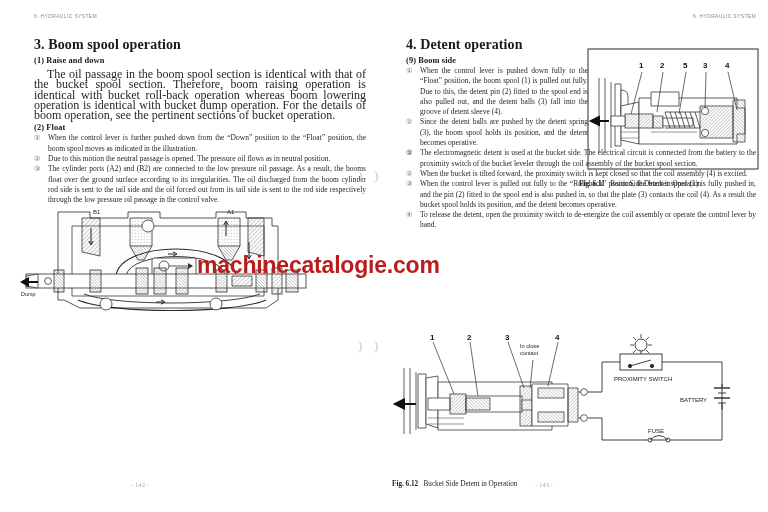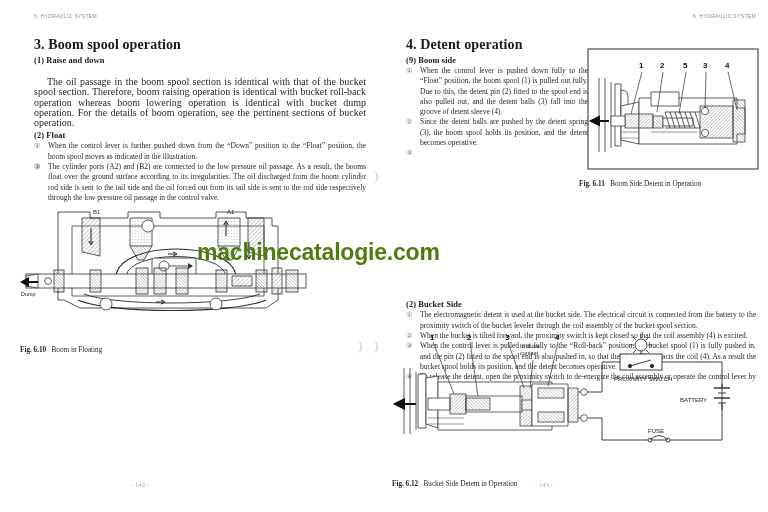--- a/index.html
+++ b/index.html
@@ -45,23 +45,23 @@
     margin: 16px 0 0 0;
     letter-spacing: 0.1px;
   }
   h3.sub {
     font-size: 8.4px;
     font-weight: bold;
     margin: 3px 0 1px 0;
     letter-spacing: 0.1px;
   }
   p.para {
-    font-size: 10px;
+    font-size: 12px;
     line-height: 10.3px;
-    margin: 12px 0 0 0;
+    margin: 4px 0 0 0;
     text-align: justify;
     text-indent: 13px;
     color: #262626;
   }
   ol.clist {
     list-style: none;
     margin: 0;
     padding: 0;
   }
   ol.clist > li {
@@ -126,25 +126,25 @@
     text-align: center;
     font-size: 6.6px;
     color: #a8a8a8;
   }
   .page-left .pagenum  { transform: translateX(-52px); }
   .page-right .pagenum { transform: translateX(-32px); }
 
   .watermark {
     position: absolute;
     left: 197px;
-    top: 239px;
+    top: 252px;
     font-family: "Liberation Sans", sans-serif;
     font-size: 23px;
     font-weight: bold;
-    color: #4d7c0f;
+    color: #b91c1c;
     letter-spacing: -0.2px;
     z-index: 40;
     pointer-events: none;
     white-space: nowrap;
   }
 
   .gutter-mark {
     position: absolute;
     font-family: "Liberation Serif", serif;
     font-size: 13px;
@@ -166,20 +166,21 @@
     <p class="para">The oil passage in the boom spool section is identical with that of the bucket spool section.  Therefore, boom raising operation is identical with bucket roll-back operation whereas boom lowering operation is identical with bucket dump operation.  For the details of boom operation, see the pertinent sections of bucket operation.</p>
 
     <h3 class="sub" style="">(2)  Float</h3>
     <ol class="clist">
       <li>
         <span class="cmark">①</span>
         <span>When the control lever is further pushed down from the “Down” position to the “Float” position, the boom spool moves as indicated in the illustration.</span>
       </li>
       <li>
         <span class="cmark">②</span>
+        <span>Due to this motion the neutral passage is opened.  The pressure oil flows as in neutral position.</span>
       </li>
       <li>
         <span class="cmark">③</span>
         <span>The cylinder ports (A2) and (B2) are connected to the low pressure oil passage.  As a result, the booms float over the ground surface according to its irregularities.  The oil discharged from the boom cylinder rod side is sent to the tail side and the oil forced out from its tail side is sent to the rod side respectively through the low pressure oil passage in the control valve.</span>
       </li>
     </ol>
 
     <div class="fig610">
       <svg viewBox="0 0 300 135" width="300" height="135">
         <defs>
@@ -248,24 +249,20 @@
           <path d="M229 46 l0 16 m-2.2 -3 l2.2 4 l2.2 -4" stroke="#222" stroke-width="1"></path>
         </g>
 
         <path d="M18 86 L5 86 M8 82.5 L2 86 L8 89.5 Z" stroke="#111" stroke-width="2" fill="#111"></path>
         <text x="73" y="18" font-family="'Liberation Sans',sans-serif" font-size="6" fill="#222">B1</text>
         <text x="207" y="18" font-family="'Liberation Sans',sans-serif" font-size="6" fill="#222">A1</text>
         <text x="1" y="100" font-family="'Liberation Sans',sans-serif" font-size="5.4" fill="#222">Dump</text>
       </svg>
     </div>
 
-    <div class="fig-cap cap610">
-      <b>Fig. 6.10</b>
-      &nbsp;&nbsp;<span>Boom in Floating</span>
-    </div>
 
     <div class="pagenum">- 142 -</div>
 
     <span class="gutter-mark" style="left:358px; top:168px;">)</span>
     <span class="gutter-mark" style="left:374px; top:168px;">)</span>
     <span class="gutter-mark" style="left:358px; top:338px;">)</span>
     <span class="gutter-mark" style="left:374px; top:338px;">)</span>
   </div>
 
   <div class="page page-right">
@@ -347,21 +344,20 @@
           <text x="138" y="20">4</text>
         </g>
       </svg>
     </div>
 
     <div class="fig-cap cap611">
       <b>Fig. 6.11</b>
       &nbsp;&nbsp;<span>Boom Side Detent in Operation</span>
     </div>
 
-    <h3 class="sub" style="margin-top:152px;">(2)  Bucket Side</h3>
     <ol class="clist">
       <li>
         <span class="cmark">①</span>
         <span>The electromagnetic detent is used at the bucket side.  The electrical circuit is connected from the battery to the proximity switch of the bucket leveler through the coil assembly of the bucket spool section.</span>
       </li>
       <li>
         <span class="cmark">②</span>
         <span>When the bucket is tilted forward, the proximity switch is kept closed so that the coil assembly (4) is excited.</span>
       </li>
       <li>

